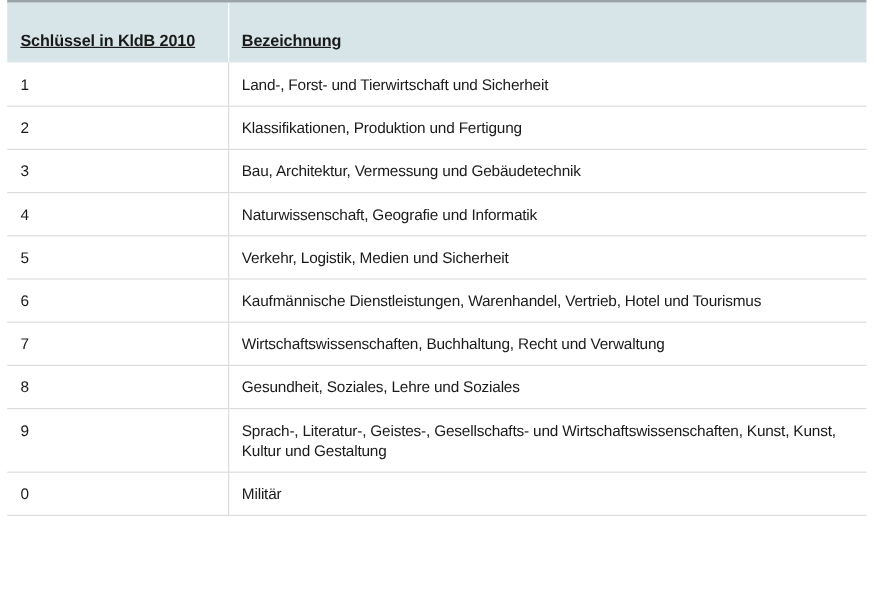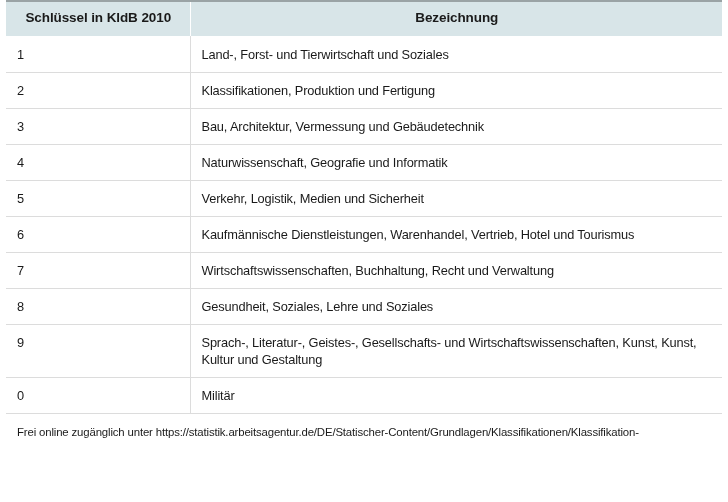--- a/index.html
+++ b/index.html
@@ -28,26 +28,27 @@
     border-top: 2px solid #9aa3a5;
   }
 
   table.kldb col.c-key { width: 184px; }
   table.kldb col.c-desc { width: 532px; }
 
   thead th {
     background: #d8e5e8;
     font-size: 13.5px;
     font-weight: bold;
-    text-align: center;
+    text-align: left;
     vertical-align: middle;
-    padding: 6px 10px 10px 11px;
+    padding: 22px 10px 10px 11px;
     letter-spacing: -0.1px;
     color: #1a1a1a;
     height: 18px;
+    text-decoration: underline;
   }
   thead th.key-head {
     border-right: 1px solid #ffffff;
   }
 
   tbody td {
     font-size: 12.8px;
     line-height: 17px;
     vertical-align: top;
     padding: 9px 12px 9px 11px;
@@ -86,21 +87,21 @@
     </colgroup>
     <thead>
       <tr>
         <th class="key-head">Schlüssel in KldB 2010</th>
         <th class="desc-head">Bezeichnung</th>
       </tr>
     </thead>
     <tbody>
       <tr>
         <td class="key-cell">1</td>
-        <td class="desc-cell">Land-, Forst- und Tierwirtschaft und Soziales</td>
+        <td class="desc-cell">Land-, Forst- und Tierwirtschaft und Sicherheit</td>
       </tr>
       <tr>
         <td class="key-cell">2</td>
         <td class="desc-cell">Klassifikationen, Produktion und Fertigung</td>
       </tr>
       <tr>
         <td class="key-cell">3</td>
         <td class="desc-cell">Bau, Architektur, Vermessung und Gebäudetechnik</td>
       </tr>
       <tr>
@@ -128,15 +129,14 @@
         <td class="desc-cell">Sprach-, Literatur-, Geistes-, Gesellschafts- und Wirtschaftswissenschaften, Kunst, Kunst, Kultur und Gestaltung</td>
       </tr>
       <tr>
         <td class="key-cell">0</td>
         <td class="desc-cell">Militär</td>
       </tr>
     </tbody>
   </table>
 
   <div class="footnote">
-    <span class="fn-line">Frei online zugänglich unter https://statistik.arbeitsagentur.de/DE/Statischer-Content/Grundlagen/Klassifikationen/Klassifikation-</span>
   </div>
 </div>
 
 </body></html>

